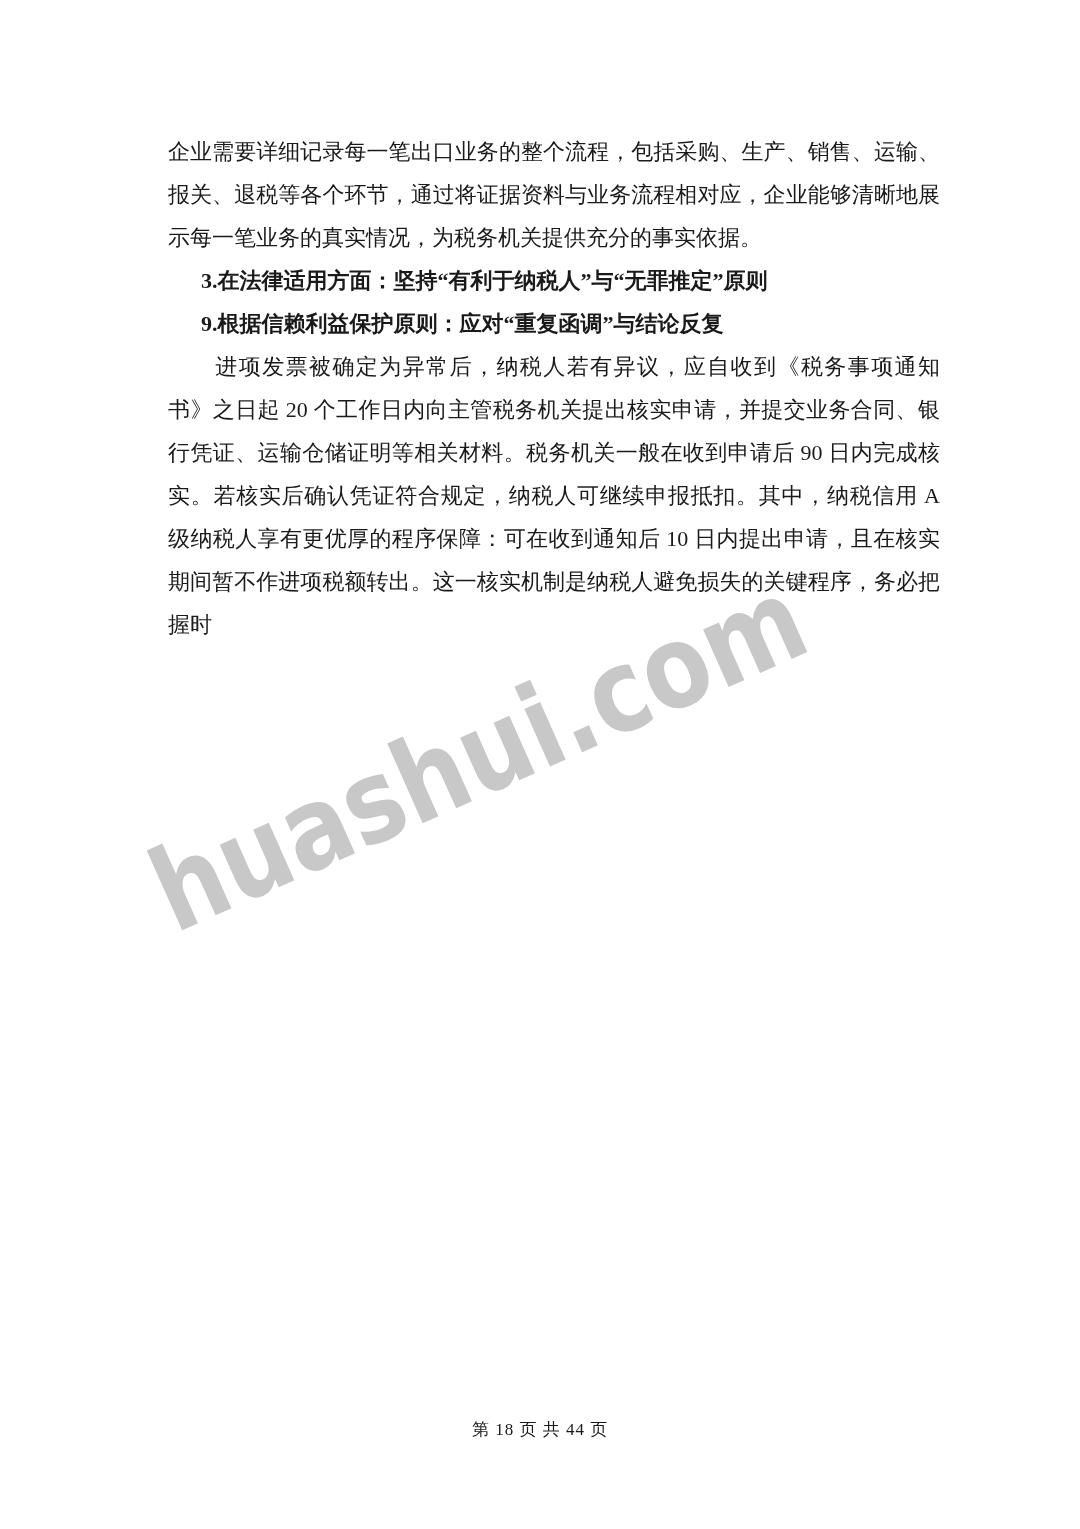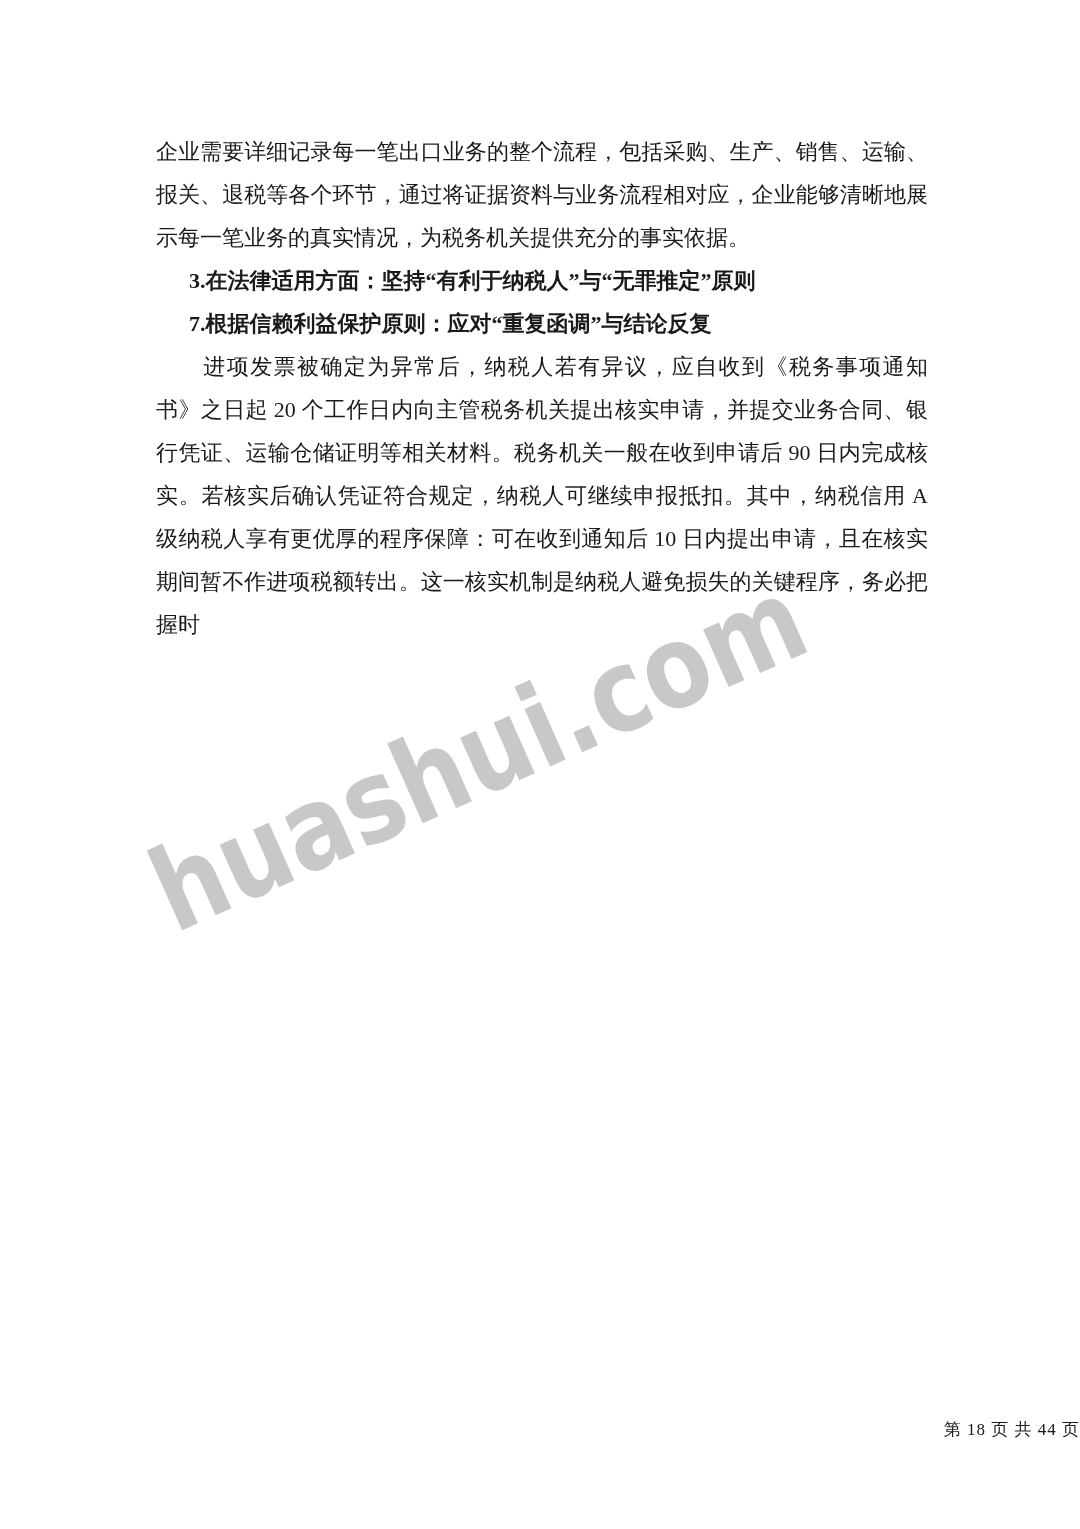--- a/index.html
+++ b/index.html
@@ -28,56 +28,56 @@
     line-height: 1;
     white-space: nowrap;
     color: var(--watermark, #c8c8c8);
     transform: rotate(-24deg) scaleX(0.85);
     transform-origin: 0 100%;
     user-select: none;
     pointer-events: none;
   }
   .content {
     position: absolute;
-    left: 156px;
+    left: 168px;
     top: 130px;
     width: 772px;
     z-index: 1;
     font-size: 22px;
     line-height: 43px;
     text-align: justify;
     word-break: normal;
     overflow-wrap: break-word;
   }
   .block { margin: 0; }
   .paragraph            { text-indent: 2.15em; }
   .paragraph-continued  { text-indent: 0; }
   .heading-numbered     { font-weight: bold; text-indent: 1.5em; }
   .heading-section      { font-weight: bold; text-indent: 2.6em; }
   .footer {
     position: absolute;
     left: 0;
     right: 0;
     top: 1418px;
     z-index: 1;
-    text-align: right;
+    text-align: center;
     font-size: 17px;
     letter-spacing: 1px;
     color: var(--text, #1a1a1a);
   }
 </style>
 </head>
 <body>
 
 <div class="page">
   <div class="watermark">huashui.com</div>
 
   <div class="content">
       <div class="block paragraph-continued">企业需要详细记录每一笔出口业务的整个流程，包括采购、生产、销售、运输、报关、退税等各个环节，通过将证据资料与业务流程相对应，企业能够清晰地展示每一笔业务的真实情况，为税务机关提供充分的事实依据。</div>
       <div class="block heading-numbered">3.在法律适用方面：坚持“有利于纳税人”与“无罪推定”原则</div>
-      <div class="block heading-numbered">7.根据信赖利益保护原则：应对“重复函调”与结论反复</div>
+      <div class="block heading-numbered">9.根据信赖利益保护原则：应对“重复函调”与结论反复</div>
       <div class="block paragraph">进项发票被确定为异常后，纳税人若有异议，应自收到《税务事项通知书》之日起 20 个工作日内向主管税务机关提出核实申请，并提交业务合同、银行凭证、运输仓储证明等相关材料。税务机关一般在收到申请后 90 日内完成核实。若核实后确认凭证符合规定，纳税人可继续申报抵扣。其中，纳税信用 A 级纳税人享有更优厚的程序保障：可在收到通知后 10 日内提出申请，且在核实期间暂不作进项税额转出。这一核实机制是纳税人避免损失的关键程序，务必把握时</div>
     </div>
 
   <div class="footer">
     <span>第 18 页 共 44 页</span>
   </div>
 </div>
 
 </body></html>

